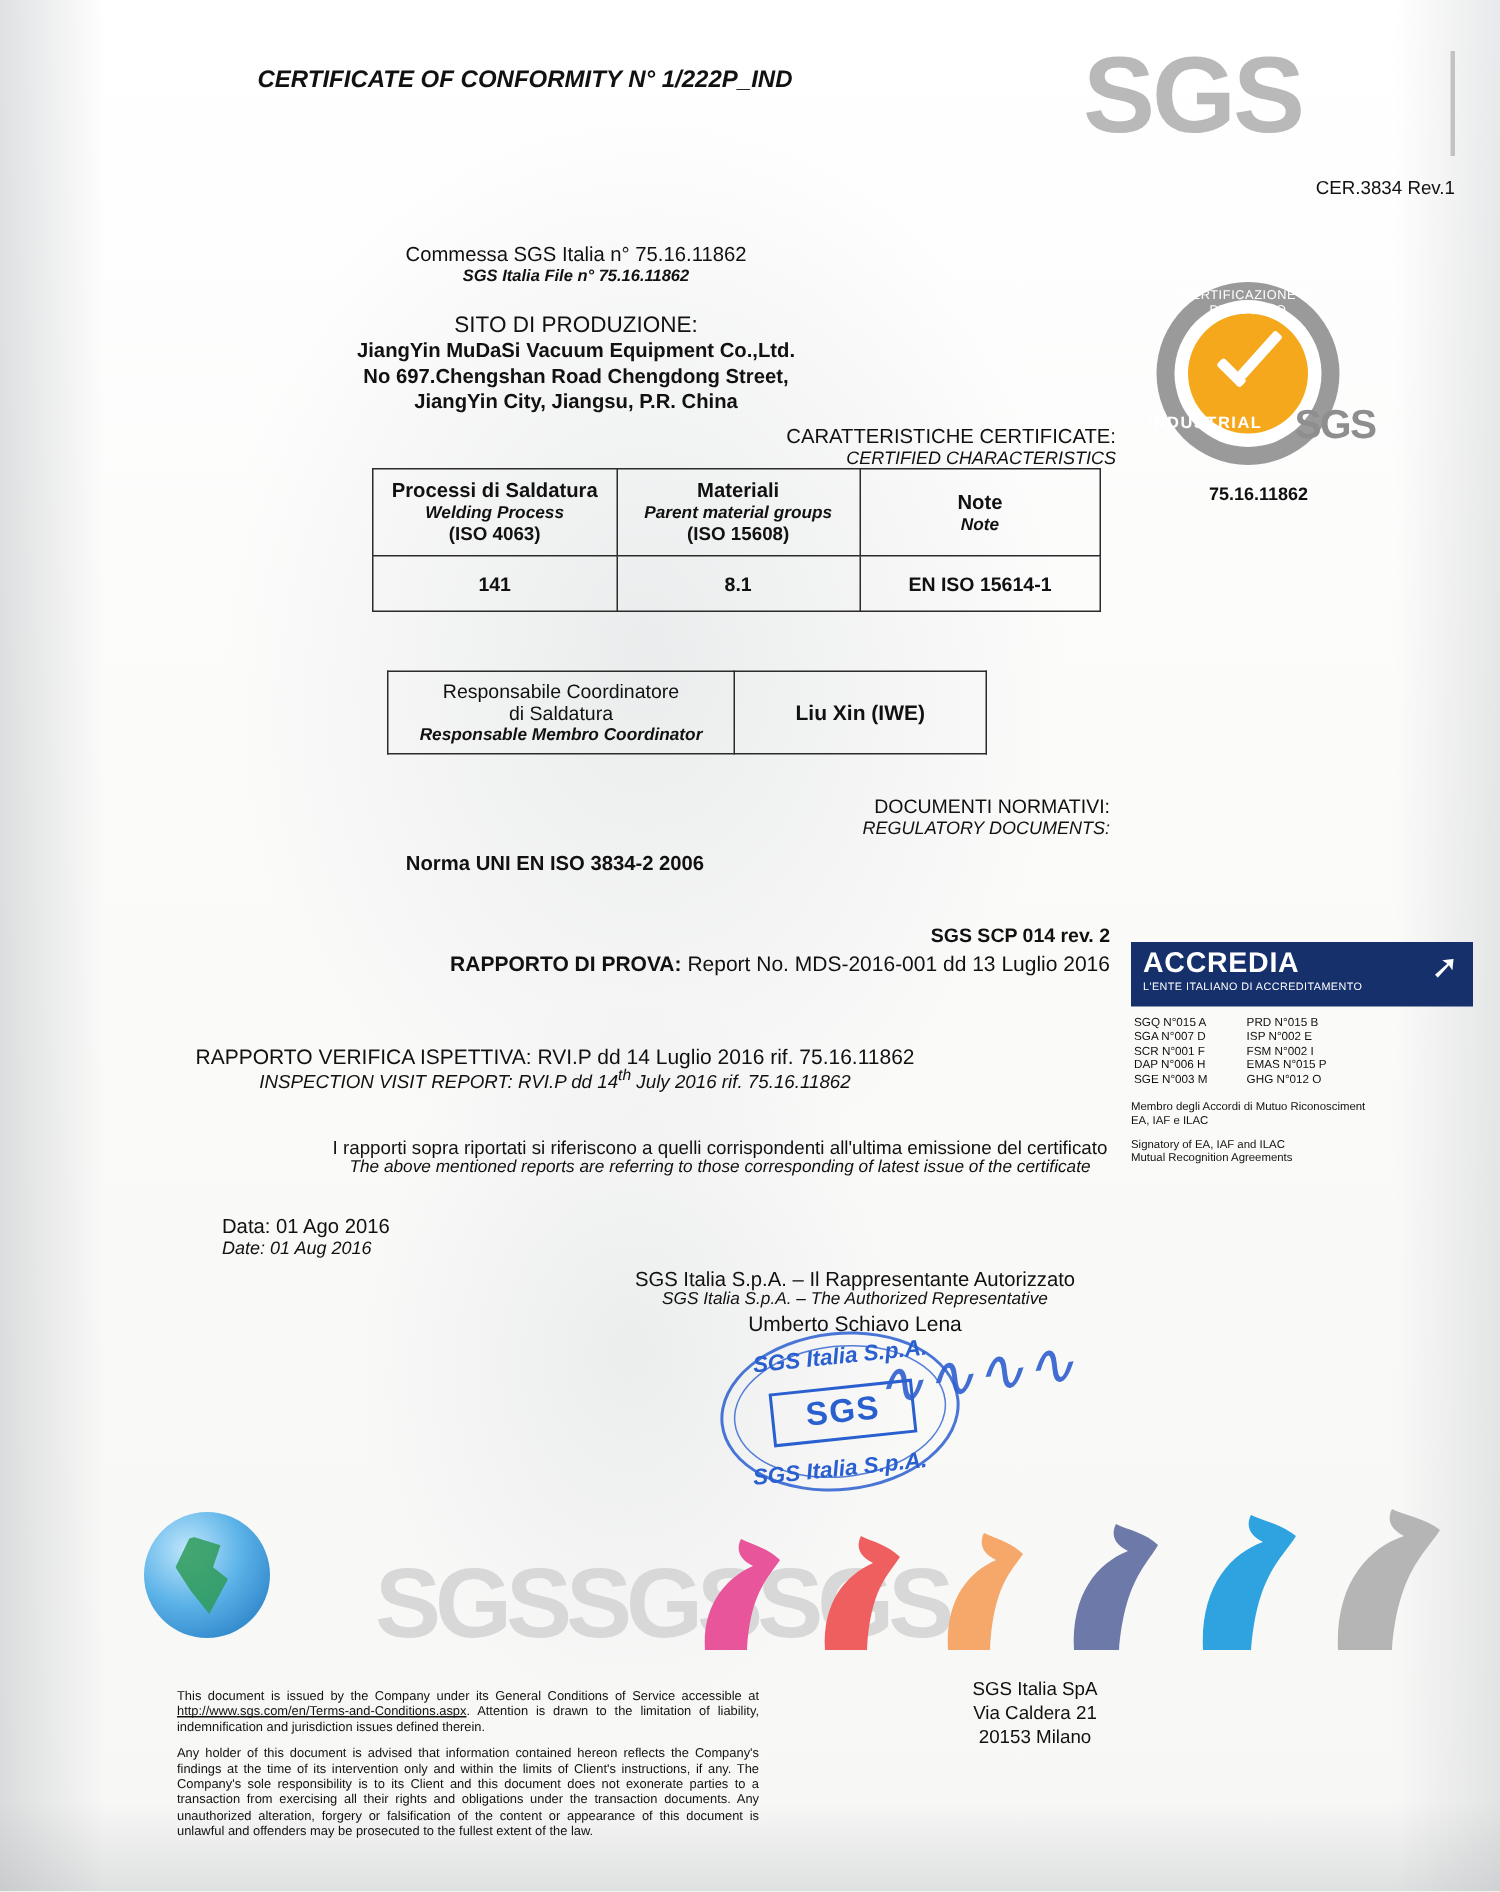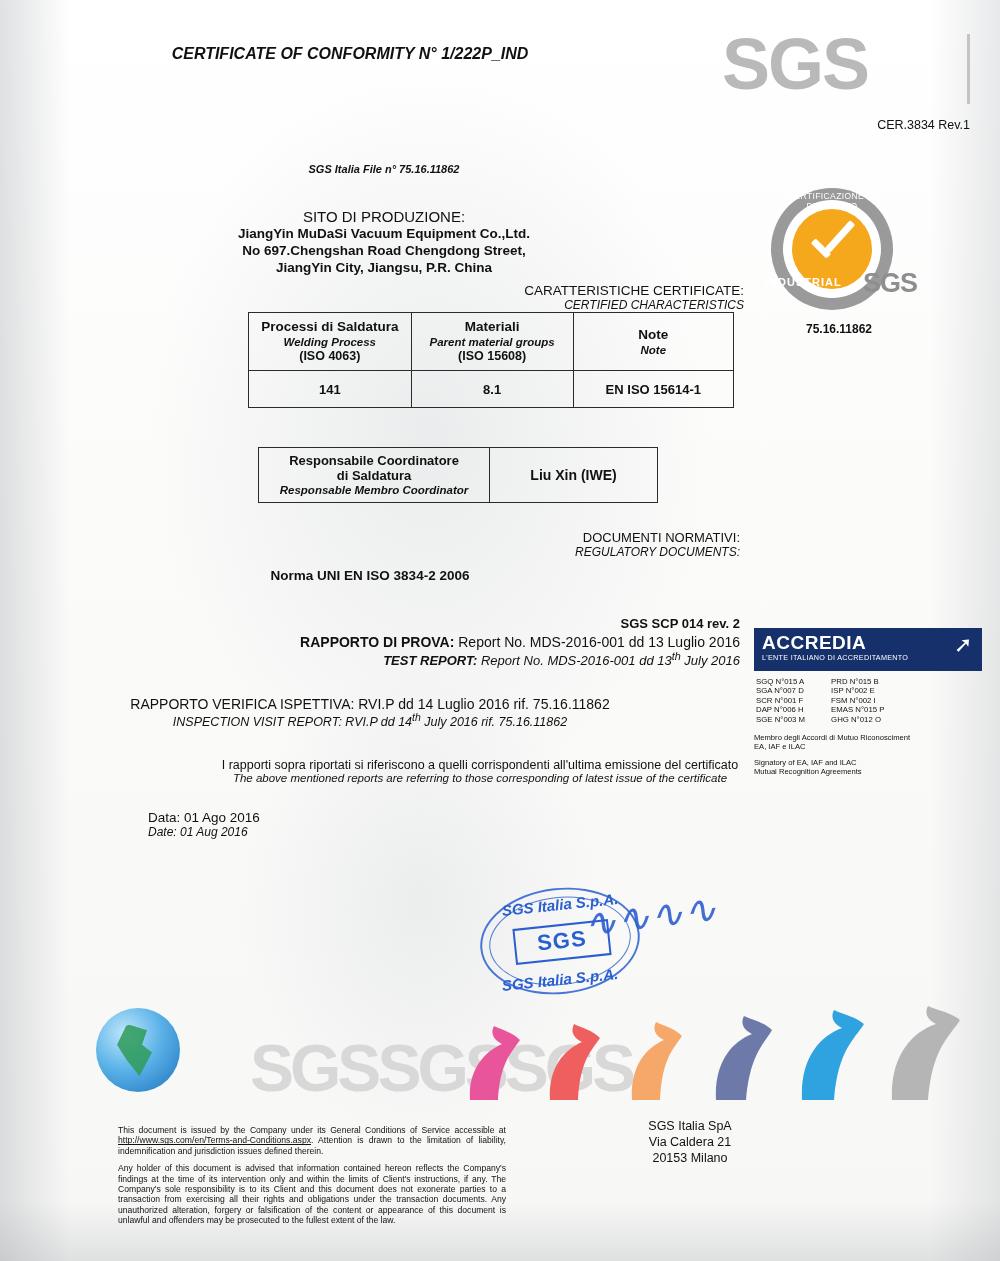--- a/index.html
+++ b/index.html
@@ -51,21 +51,21 @@
   #char-table{left:248px;top:312px;width:486px;padding-left:30px;}
   #char-table th{padding:6px 4px;text-align:center;font-weight:normal;}
   #char-table th .n1{font-size:13.5px;font-weight:bold;line-height:16px;}
   #char-table th .n2{font-size:11.5px;font-style:italic;font-weight:bold;line-height:14px;}
   #char-table th .n3{font-size:12.5px;font-weight:bold;line-height:15px;}
   #char-table td{height:34px;text-align:center;font-size:13px;font-weight:bold;}
 
   #coord-table{left:258px;top:447px;width:400px;}
   #coord-table td{padding:5px 6px;vertical-align:middle;}
   #coord-table .lab{width:218px;text-align:center;}
-  #coord-table .lab .n1{font-size:13px;font-weight:bold;line-height:15px;}
+  #coord-table .lab .n1{font-size:13px;font-weight:normal;line-height:15px;}
   #coord-table .lab .n2{font-size:11.5px;font-style:italic;font-weight:bold;line-height:14px;}
   #coord-table .val{text-align:center;font-size:14px;font-weight:bold;}
 
   #docnorm{left:0;top:530px;width:740px;text-align:right;}
   #docnorm .a{font-size:13px;}
   #docnorm .b5{font-size:12px;font-style:italic;}
   #norma{left:0;top:568px;width:740px;text-align:center;font-size:13.5px;font-weight:bold;}
 
   #scp{left:0;top:616px;width:740px;text-align:right;font-size:13px;font-weight:bold;}
   #rapporto{left:0;top:634px;width:740px;text-align:right;}
@@ -150,20 +150,21 @@
   </div>
 
   <div class="abs" id="sgs-logo">
     <div class="txt">SGS</div>
     <div class="bar"></div>
   </div>
 
   <div class="abs" id="cer-rev">CER.3834 Rev.1</div>
 
   <div class="abs" id="commessa">
+    <div class="a">Commessa SGS Italia n° 75.16.11862</div>
     <div class="b2">SGS Italia File n° 75.16.11862</div>
   </div>
 
   <div class="abs" id="site">
     <div class="a">SITO DI PRODUZIONE:</div>
     <div class="b3">JiangYin MuDaSi Vacuum Equipment Co.,Ltd.</div>
     <div class="b3">No 697.Chengshan Road Chengdong Street,</div>
     <div class="b3">JiangYin City, Jiangsu, P.R. China</div>
   </div>
 
@@ -216,24 +217,20 @@
     <div class="b5">REGULATORY DOCUMENTS:</div>
   </div>
   <div class="abs" id="norma">Norma UNI EN ISO 3834-2 2006</div>
 
   <div class="abs" id="scp">SGS SCP 014 rev. 2</div>
   <div class="abs" id="rapporto">
     <div class="a">
       <span class="bb">RAPPORTO DI PROVA:</span>
       <span>Report No. MDS-2016-001 dd 13 Luglio 2016</span>
     </div>
-    <div class="b6">
-      <span class="b">TEST REPORT:</span>
-      <span>Report No. MDS-2016-001 dd 13</span><sup>th</sup><span> July 2016</span>
-    </div>
   </div>
 
   <div class="abs" id="verifica">
     <div class="a">
       <span>RAPPORTO VERIFICA ISPETTIVA:</span>
       <span>RVI.P dd 14 Luglio 2016 rif. 75.16.11862</span>
     </div>
     <div class="b7">
       <span>INSPECTION VISIT REPORT:</span>
       <span>RVI.P dd 14</span><sup>th</sup><span> July 2016 rif. 75.16.11862</span>
@@ -243,20 +240,25 @@
   <div class="abs" id="refline">
     <div class="a">I rapporti sopra riportati si riferiscono a quelli corrispondenti  all'ultima emissione del certificato</div>
     <div class="b8">The above mentioned reports are referring to those corresponding of  latest issue of the certificate</div>
   </div>
 
   <div class="abs" id="data">
     <div class="a">Data: 01 Ago 2016</div>
     <div class="b9">Date: 01 Aug  2016</div>
   </div>
 
+  <div class="abs" id="signblock">
+    <div class="a">SGS Italia S.p.A. – Il Rappresentante Autorizzato</div>
+    <div class="b10">SGS Italia S.p.A. – The Authorized Representative</div>
+    <div class="nm">Umberto Schiavo Lena</div>
+  </div>
 
   <div class="abs" id="stamp">
     <div class="oval"></div>
     <div class="oval2"></div>
     <div class="top">SGS Italia S.p.A.</div>
     <div class="mid">SGS</div>
     <div class="bot">SGS Italia S.p.A.</div>
   </div>
   <div class="abs" id="signature">∿∿∿∿</div>
 

